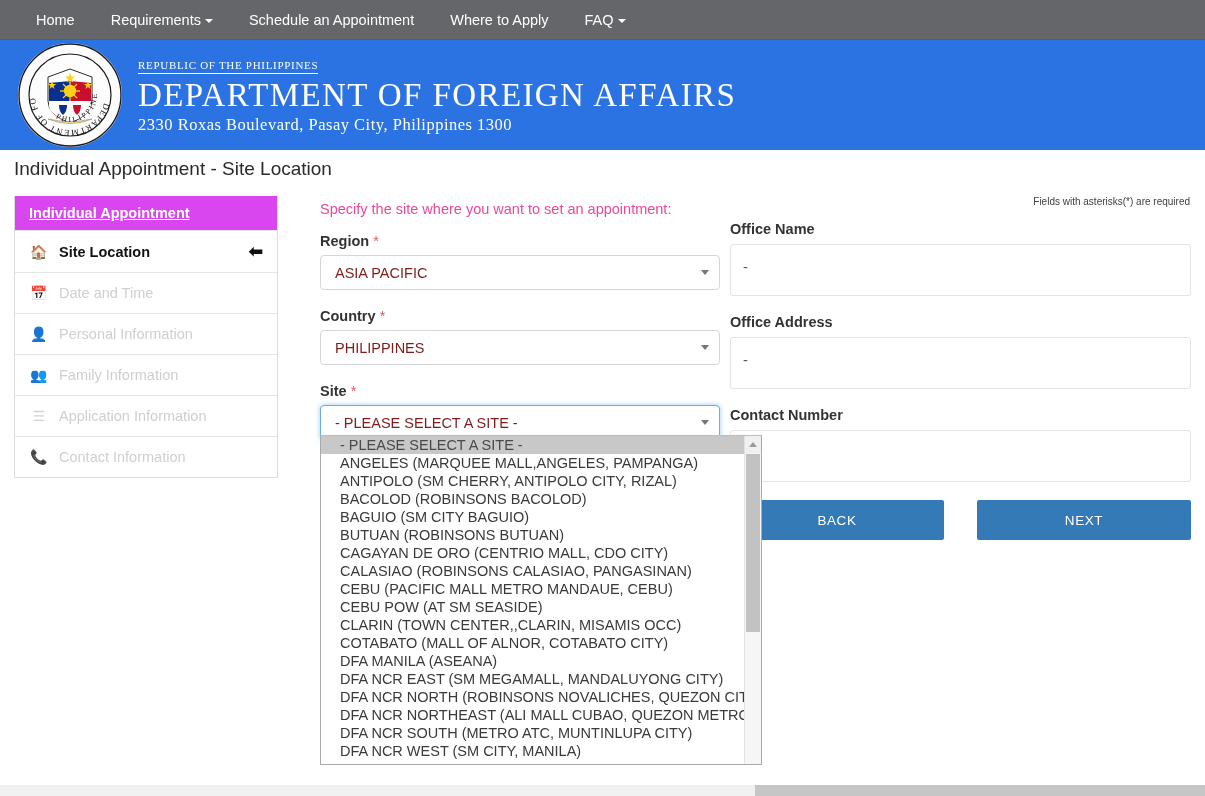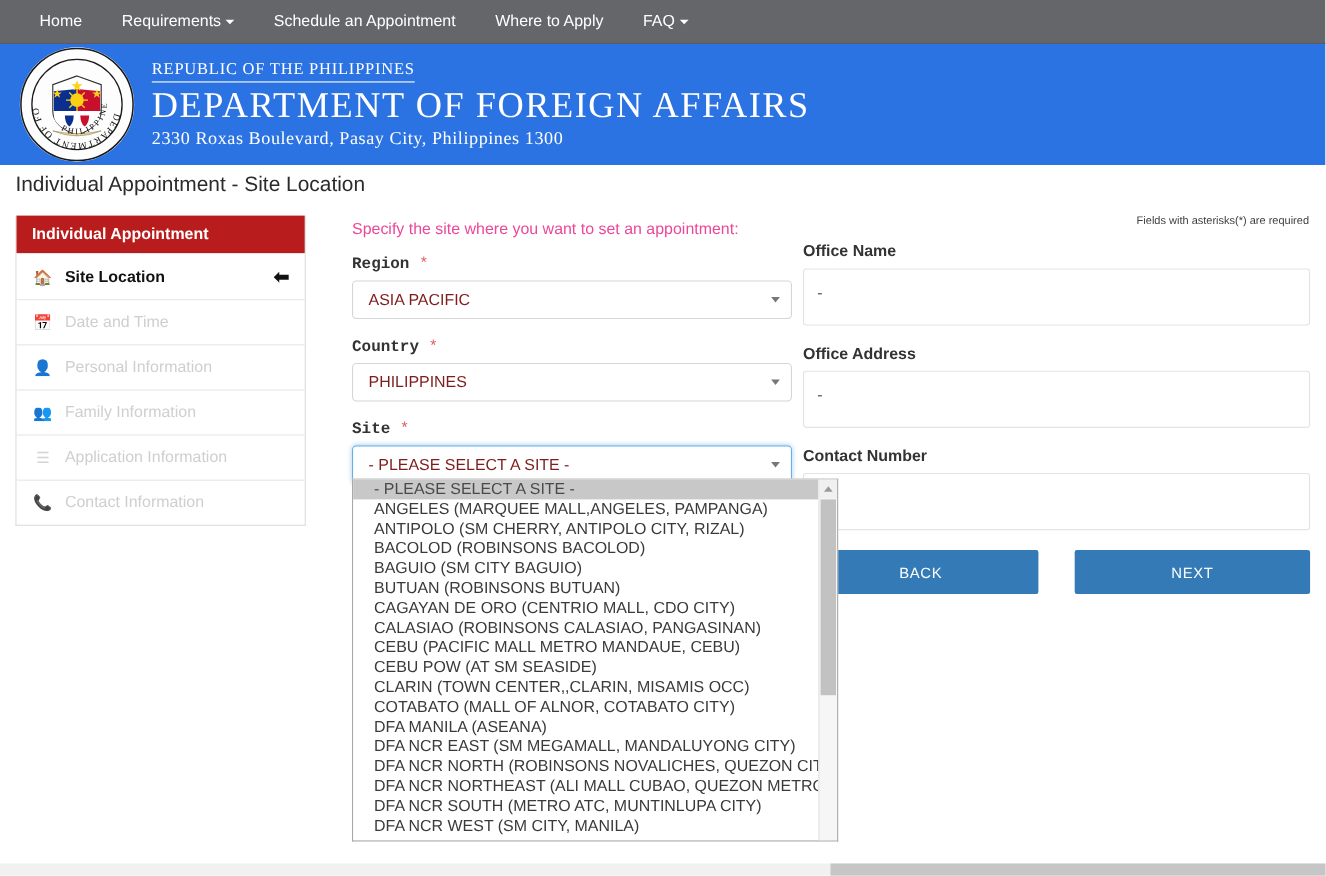--- a/index.html
+++ b/index.html
@@ -56,21 +56,21 @@
     width: 104px; height: 104px;
     flex: 0 0 104px;
     border-radius: 50%;
     background: #fdfdfd;
     position: relative;
     margin-right: 16px;
   }
   .banner-text { color: #ffffff; }
   .banner-line1 {
     font-family: "Liberation Serif", serif;
-    font-size: 15px;
+    font-size: 11px;
     letter-spacing: 0.7px;
     padding-bottom: 2px;
     border-bottom: 1.2px solid #ffffff;
     display: inline-block;
     font-variant: small-caps;
     text-transform: uppercase;
   }
   .banner-line2 {
     font-family: "Liberation Serif", serif;
     font-size: 33px;
@@ -104,25 +104,26 @@
   
   .sidebar {
     width: 264px;
     flex: 0 0 264px;
     border: 1px solid #dddddd;
     border-top: none;
     background: #ffffff;
     align-self: flex-start;
   }
   .sidebar-head {
-    background: #b91c1c;
+    background: #d946ef;
     color: #ffffff;
     font-size: 14.5px;
     font-weight: bold;
     padding: 9px 14px;
+    text-decoration: underline;
   }
   .step {
     display: flex;
     align-items: center;
     padding: 12px 14px;
     border-top: 1px solid #e6e6e6;
     font-size: 14.5px;
     position: relative;
   }
   .step:first-of-type { border-top: none; }
@@ -155,21 +156,20 @@
   .intro {
     font-size: 14.5px;
     color: #ec4899;
     margin: 5px 0 16px 0;
   }
   .field-label {
     font-size: 14.5px;
     font-weight: bold;
     color: #333333;
     margin-bottom: 6px;
-    font-family: Liberation Mono, monospace;
   }
   .req { color: #e05c5c; font-weight: normal; }
 
   .select-box {
     height: 35px;
     border: 1px solid #d6d6d6;
     border-radius: 4px;
     background: #ffffff;
     display: flex;
     align-items: center;

